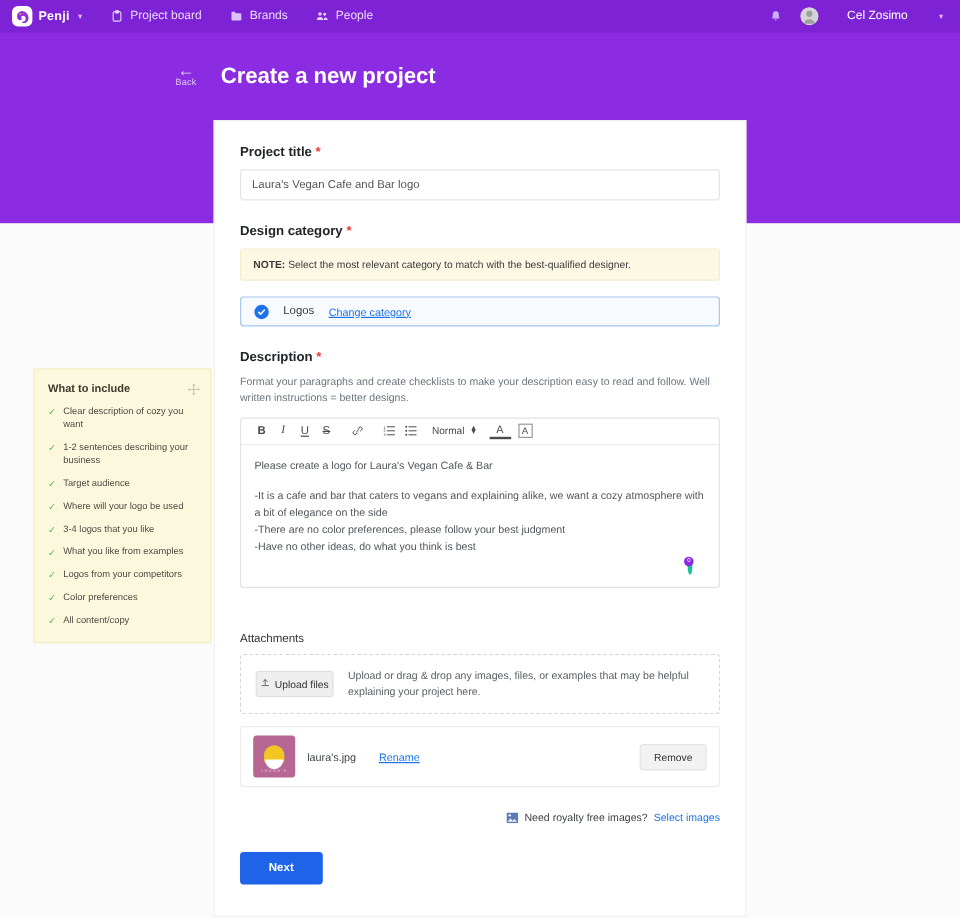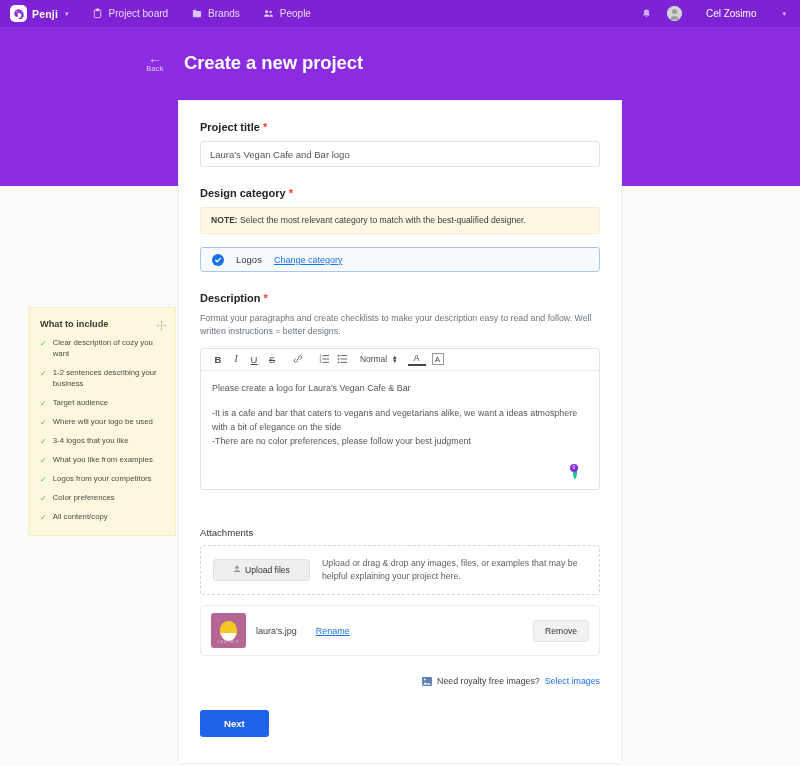--- a/index.html
+++ b/index.html
@@ -131,21 +131,21 @@
     align-items: center; justify-content: center; line-height: 1;
   }
 
   .attach-title { font-size: 9.6px; font-weight: normal; color: #2f3439; margin-bottom: 7px; margin-top: 37px; }
   .dropzone {
     border: 1px dashed #d6d6d6; border-radius: 3px; padding: 11px 12px;
     display: flex; align-items: center; gap: 12px;
   }
   .upload-btn {
     background: #eeeeee; border: 1px solid #e0e0e0; border-radius: 3px;
-    font-size: 8.6px; color: #333; padding: 5px 19px; display: flex; align-items: center; gap: 4px;
+    font-size: 8.6px; color: #333; padding: 5px 3px; display: flex; align-items: center; gap: 4px;
     white-space: nowrap;
   }
   .dz-text { font-size: 8.8px; color: #5c6166; line-height: 1.5; }
 
   .file-row {
     margin-top: 10px; border: 1px solid #ececec; border-radius: 3px;
     display: flex; align-items: center; padding: 7px 10px; gap: 10px; background: #fff;
   }
   .thumb {
     width: 35px; height: 35px; border-radius: 3px; background: #b56692;
@@ -409,22 +409,23 @@
                 <span>▾</span>
               </span>
           </span>
           <span class="tb-btn" style="border-bottom:2px solid #4a4a4a;height:13px;font-size:9px;margin-left:2px">A</span>
           <span class="tb-btn" style="border:1px solid #9a9a9a;height:12px;width:12px;font-size:8px;margin-left:6px">A</span>
         </div>
 
         <div class="editor-body">
           <p>Please create a logo for Laura's Vegan Cafe &amp; Bar</p>
           <p class="blank"></p>
-          <p>-It is a cafe and bar that caters to vegans and vegetarians alike, we want a ideas atmosphere with a bit of elegance on the side</p>
+          <p>-It is a cafe and bar that caters to vegans and explaining alike, we want a cozy atmosphere with a bit of elegance on the side</p>
           <p>-There are no color preferences, please follow your best judgment</p>
+          <p>-Have no other ideas, do what you think is best</p>
 
           <span class="grammarly">
             <span class="g-circle">
               <span class="g-badge">0</span>
             </span>
           </span>
         </div>
       </div>
     </div>
 

